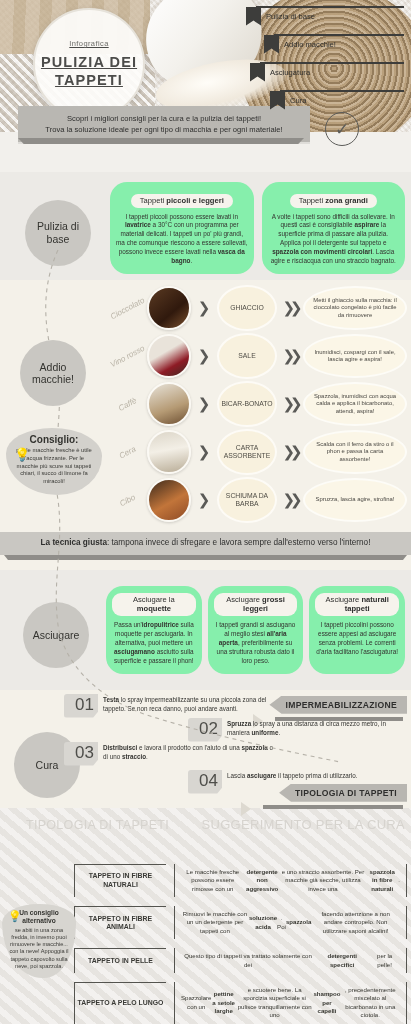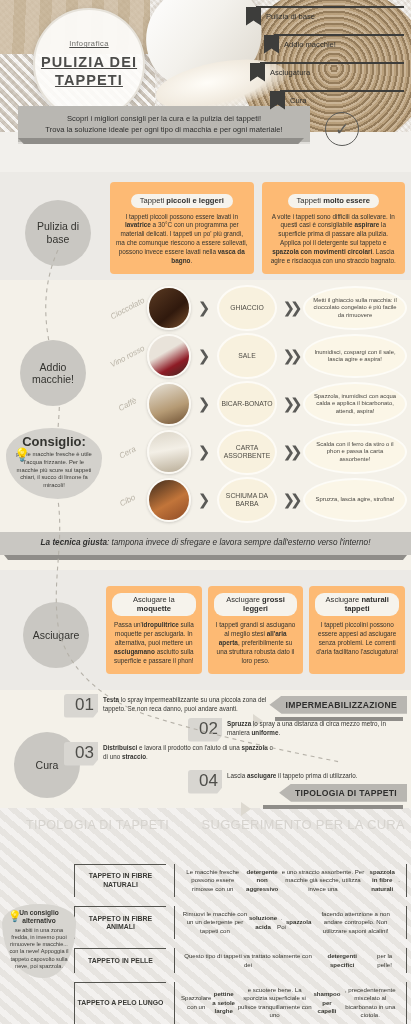--- a/index.html
+++ b/index.html
@@ -118,21 +118,21 @@
   .sec-cream { background: #f4f1e9; }
 
   .round-label {
     width: 66px; height: 66px; border-radius: 50%;
     background: #c9c7c2; color: #33332f;
     display: flex; align-items: center; justify-content: center; text-align: center;
     font-size: 10.5px; line-height: 1.2;
   }
 
   .card {
-    background: #fdba74; border-radius: 4px; padding: 7px 6px 8px;
+    background: #86efac; border-radius: 17px; padding: 7px 6px 8px;
     text-align: center;
   }
   .card-pill {
     display: inline-block; background: #f6f3ec; border-radius: 9px;
     padding: 2.5px 9px; font-size: 7.6px; color: #2f2f2e; margin-bottom: 5px;
   }
   .card-body { font-size: 6.4px; line-height: 1.4; color: #33332f; }
   b { font-weight: bold; }
 
   
@@ -171,26 +171,26 @@
   .ph-coffee { background: linear-gradient(160deg,#e7e2d8,#b59a74 60%,#6d4f32); }
   .ph-wax { background: linear-gradient(170deg,#dcd6c9,#f3efe6 45%,#b9ad97); }
   .ph-food { background: linear-gradient(150deg,#3c2a1c,#c2753a 55%,#8e4a25); }
 
   .tip-blob {
     position: absolute; left: 6px; top: 148px; width: 96px; padding: 6px 8px 9px;
     background: #d3d1cc; text-align: center;
     border-radius: 48% 52% 46% 54% / 38% 42% 58% 62%;
     z-index: 3;
   }
-  .tip-title { font-size: 13px; font-weight: bold; color: #33332f; margin-bottom: 2px; }
+  .tip-title { font-size: 10px; font-weight: bold; color: #33332f; margin-bottom: 2px; }
   .tip-text { font-size: 5.8px; line-height: 1.32; color: #3a3a36; }
   .bulb { position: absolute; left: 8px; top: 19px; font-size: 13px; color: #a8a6a1; }
 
   
-  .tech-wrap { position: relative; background: #f4f1e9; padding: 6px 0 10px; font-style: italic; }
+  .tech-wrap { position: relative; background: #f4f1e9; padding: 6px 0 10px; }
   .tech-bar {
     background: #c9c7c2; color: #2f2f2e; font-size: 8.2px; text-align: center;
     padding: 6px 8px; line-height: 1.3;
   }
   .tech-shadow { height: 5px; background: #8f8d89; margin: 0 4px;
     clip-path: polygon(0 0,100% 0,99% 100%,1% 100%); }
 
   
   .dry-row { display: flex; align-items: flex-start; padding: 6px 6px 10px; }
   .dry-left { width: 100px; display: flex; justify-content: center; padding-top: 16px; }
@@ -314,21 +314,21 @@
     <div class="base-row">
       <div class="base-left">
         <div class="round-label">Pulizia di base</div>
       </div>
       <div class="base-cards">
         <div class="card">
           <div class="card-pill"><span>Tappeti </span><b>piccoli e leggeri</b></div>
           <div class="card-body">I tappeti piccoli possono essere lavati in <b>lavatrice</b> a 30°C con un programma per materiali delicati. I tappeti un po' più grandi, ma che comunque riescono a essere sollevati, possono invece essere lavati nella <b>vasca da bagno</b>.</div>
         </div>
         <div class="card">
-          <div class="card-pill"><span>Tappeti </span><b>molto essere</b></div>
+          <div class="card-pill"><span>Tappeti </span><b>zona grandi</b></div>
           <div class="card-body">A volte i tappeti sono difficili da sollevare. In questi casi è consigliabile <b>aspirare</b> la superficie prima di passare alla pulizia. Applica poi il detergente sul tappeto e <b>spazzola con movimenti circolari</b>. Lascia agire e risciacqua con uno straccio bagnato.</div>
         </div>
       </div>
     </div>
   </div>
 
   <div class="sec sec-cream stains">
     <div class="round-label" style="position:absolute;left:20px;top:60px;z-index:2;">Addio macchie!</div>
 
     <div class="tip-blob">

